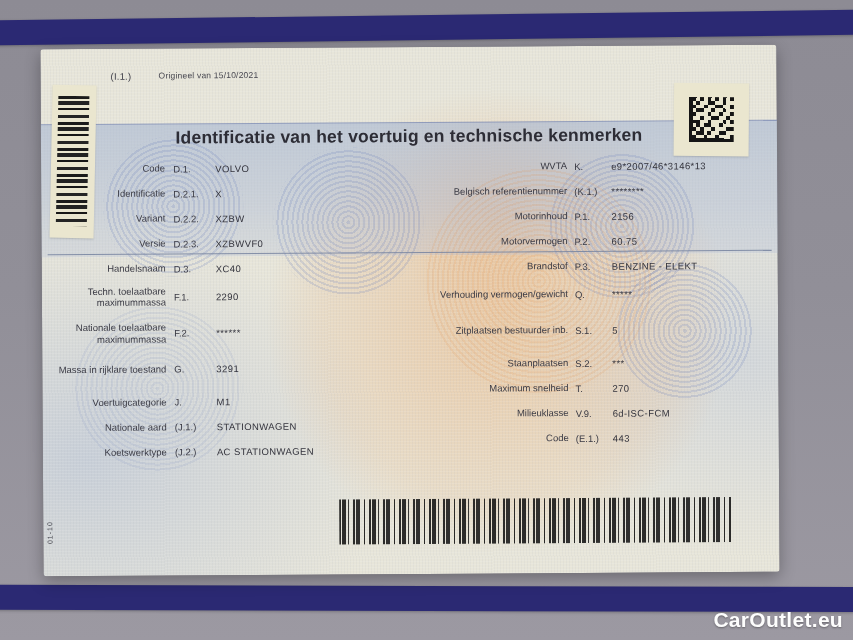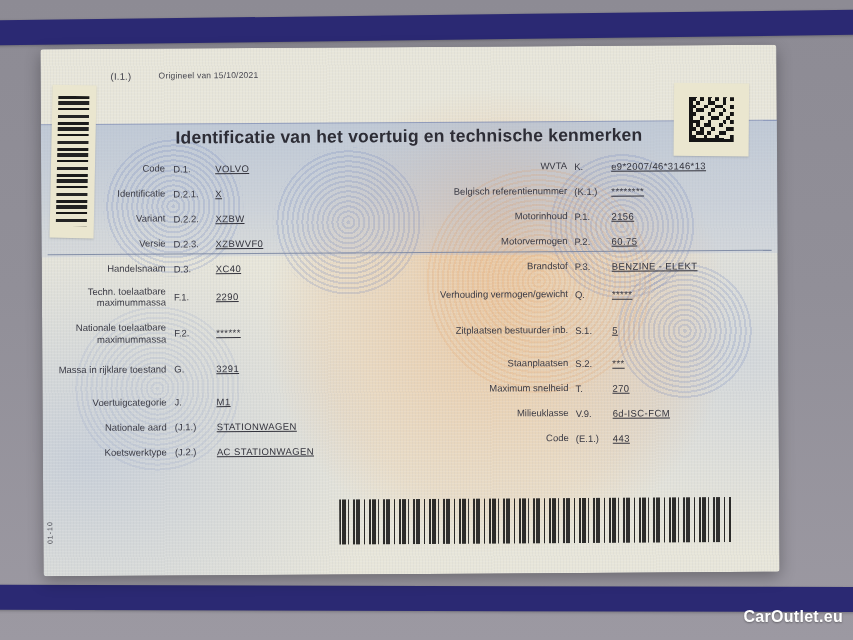--- a/index.html
+++ b/index.html
@@ -6,21 +6,21 @@
   body{
     width:853px;height:640px;overflow:hidden;position:relative;
     font-family:"Liberation Sans",sans-serif;
     background:linear-gradient(180deg,#8d8b94 0%,#918f98 45%,#9c99a2 100%);
   }
   
   .tape{position:absolute;left:-10px;width:880px;height:25px;background:#2b2973;}
   .tape.top{top:15px;transform:rotate(-0.7deg);box-shadow:0 1px 3px rgba(0,0,0,.25);}
   .tape.bottom{top:586px;transform:rotate(0.15deg);box-shadow:0 1px 3px rgba(0,0,0,.25);}
   .watermark{
-    position:absolute;right:10px;top:608px;color:#fdfdfd;font-size:16px;font-weight:bold;
+    position:absolute;right:10px;top:608px;color:#fdfdfd;font-size:21px;font-weight:bold;
     letter-spacing:.3px;text-shadow:0 1px 2px rgba(0,0,0,.35);
   }
   
   .doc{
     position:absolute;left:42px;top:47px;width:736px;height:527px;
     transform:rotate(-0.35deg);border-radius:3px;
     background-color:#e7e5d9;
     background-image:
       repeating-linear-gradient(0deg,rgba(255,255,255,.10) 0 1px,transparent 1px 3px),
       repeating-linear-gradient(90deg,rgba(150,160,180,.08) 0 1px,transparent 1px 3px),
@@ -80,21 +80,21 @@
   .col{position:absolute;top:112px;}
   .col.left{left:16px;width:364px;}
   .col.right{left:388px;width:344px;}
   .row{display:flex;align-items:center;min-height:16px;margin-bottom:9px;}
   .row2{min-height:22px;margin-bottom:14px;}
   .lbl{text-align:right;font-size:9.5px;line-height:1.18;color:#3a3a44;}
   .col.left .lbl{width:108px;}
   .col.right .lbl{width:138px;}
   .code{width:42px;margin-left:8px;font-size:9.5px;color:#3a3a44;flex:none;}
   .col.right .code{width:37px;margin-left:7px;}
-  .val{font-size:9.5px;color:#33333c;letter-spacing:.4px;text-decoration:underline;}
+  .val{font-size:9.5px;color:#33333c;letter-spacing:.4px;}
 </style>
 </head>
 <body>
 
 <div class="tape top"></div>
 <div class="tape bottom"></div>
 
 <div class="doc">
   <div class="band"></div>
   <div class="rosette blue r1"></div>

